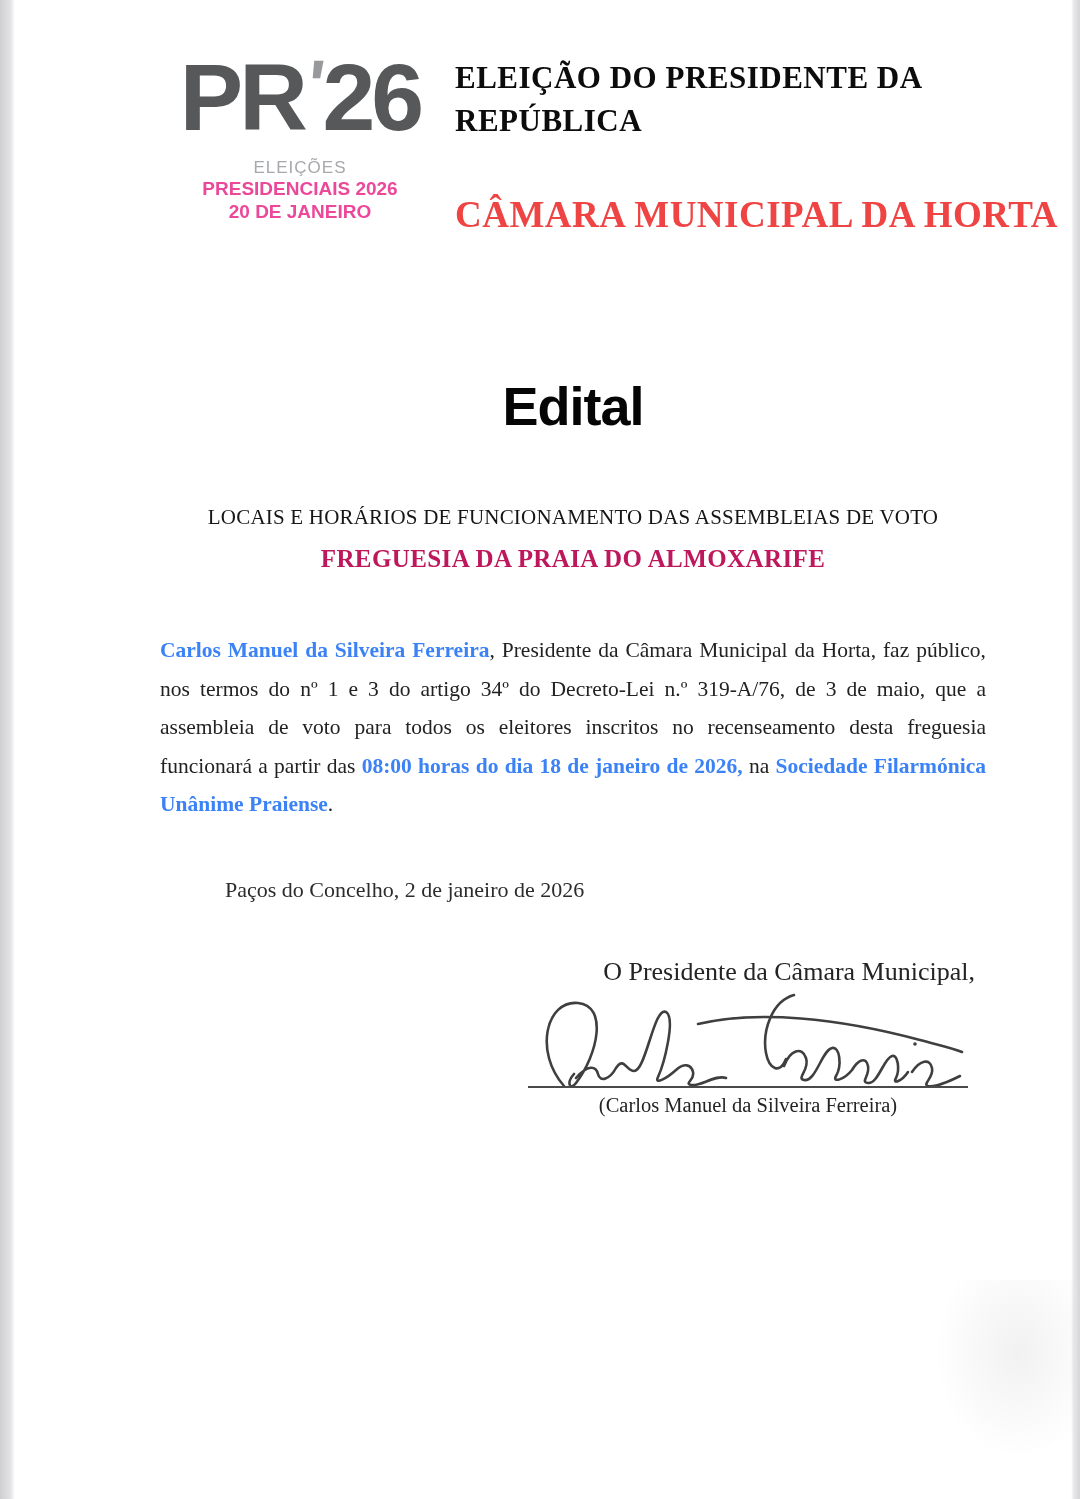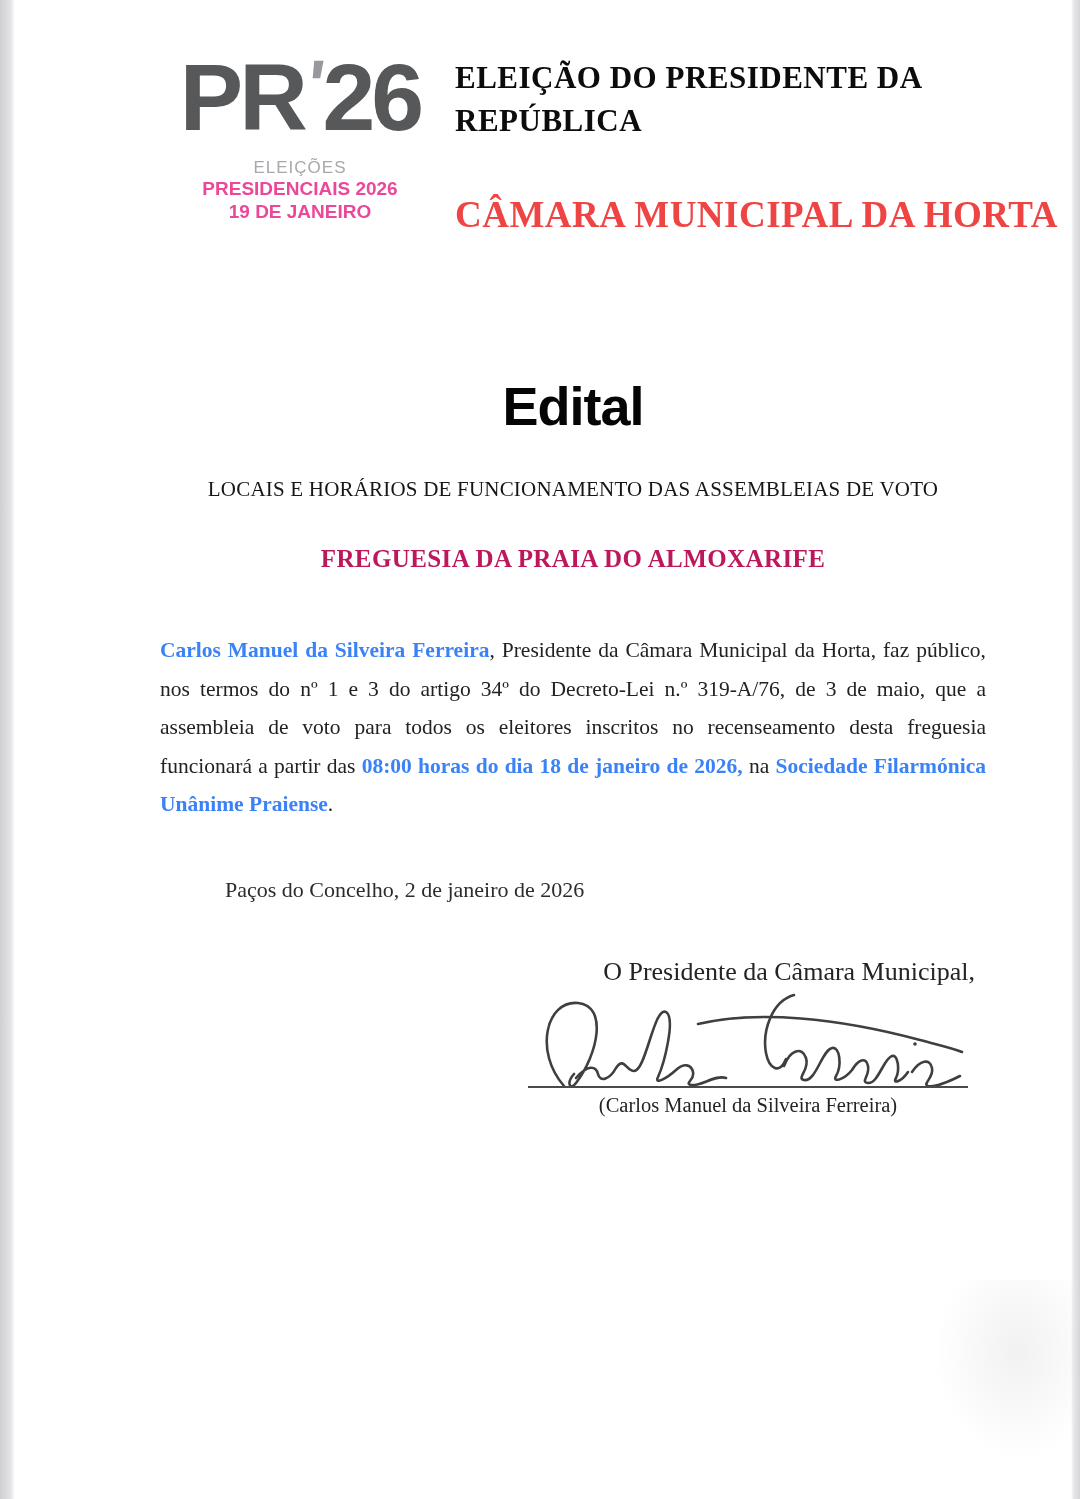--- a/index.html
+++ b/index.html
@@ -114,28 +114,28 @@
 <div class="page">
 
   <div class="scan-edge-left"></div>
   <div class="scan-edge-right"></div>
   <div class="scan-smudge"></div>
 
   <div class="logo-block">
     <div class="logo-main"><span>PR</span><span class="logo-apos">'</span><span>26</span></div>
     <div class="logo-sub1">ELEIÇÕES</div>
     <div class="logo-sub2">PRESIDENCIAIS 2026</div>
-    <div class="logo-sub3">19 DE JANEIRO</div>
+    <div class="logo-sub3">20 DE JANEIRO</div>
   </div>
 
   <div class="header-title">ELEIÇÃO DO PRESIDENTE DA REPÚBLICA</div>
   <div class="header-muni">CÂMARA MUNICIPAL DA HORTA</div>
 
   <div class="content title-edital" style="position:absolute;">Edital</div>
-  <div class="content subtitle" style="position:absolute;">LOCAIS E HORÁRIOS DE FUNCIONAMENTO DAS ASSEMBLEIAS DE VOTO</div>
+  <div class="content subtitle" style="position:absolute;margin-top:28px;">LOCAIS E HORÁRIOS DE FUNCIONAMENTO DAS ASSEMBLEIAS DE VOTO</div>
   <div class="content parish" style="position:absolute;">FREGUESIA DA PRAIA DO ALMOXARIFE</div>
 
   <div class="content body-par" style="position:absolute;"><span class="b">Carlos Manuel da Silveira Ferreira</span><span>, Presidente da Câmara Municipal da Horta, faz público, nos termos do nº 1 e 3 do artigo 34º do Decreto-Lei n.º 319-A/76, de 3 de maio, que a assembleia de voto para todos os eleitores inscritos no recenseamento desta freguesia funcionará a partir das </span><span class="b">08:00 horas do dia 18 de janeiro de 2026,</span><span> na </span><span class="b">Sociedade Filarmónica Unânime Praiense</span><span>.</span></div>
 
   <div class="dateline">Paços do Concelho, 2 de janeiro de 2026</div>
 
   <div class="sig-title">O Presidente da Câmara Municipal,</div>
 
   <svg class="sig-svg" width="442" height="100" viewBox="0 0 442 100" fill="none" stroke="#3f3f3f" stroke-width="2.6" stroke-linecap="round" stroke-linejoin="round">
     <path d="M36,96 C6,62 18,10 50,13 C80,16 70,64 48,93 C42,101 38,93 46,84

